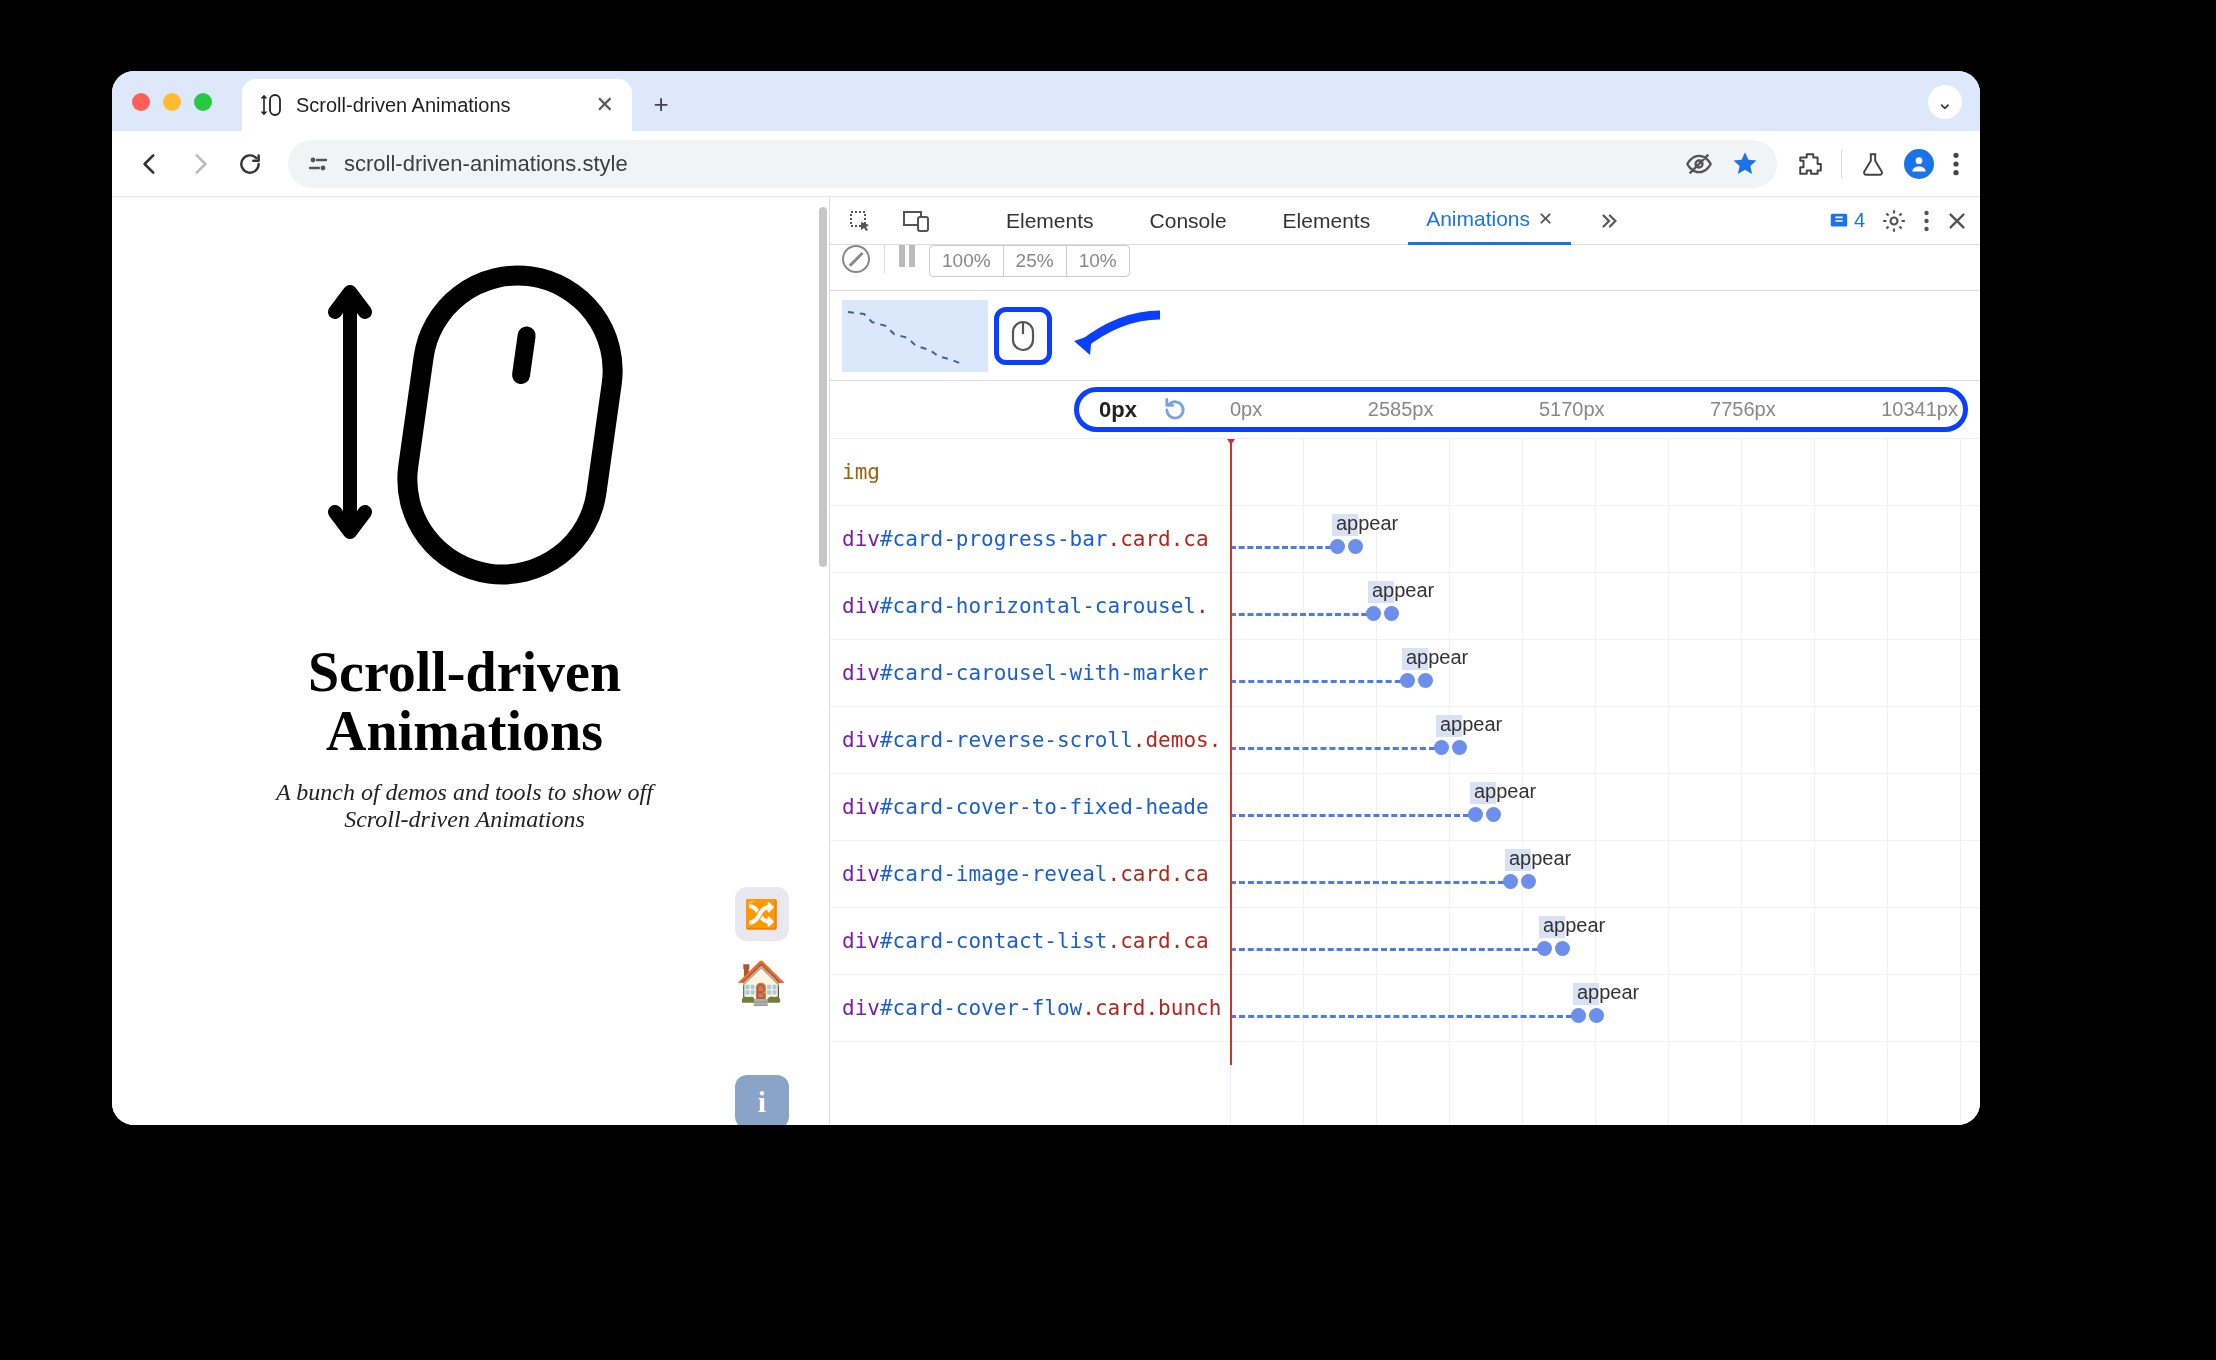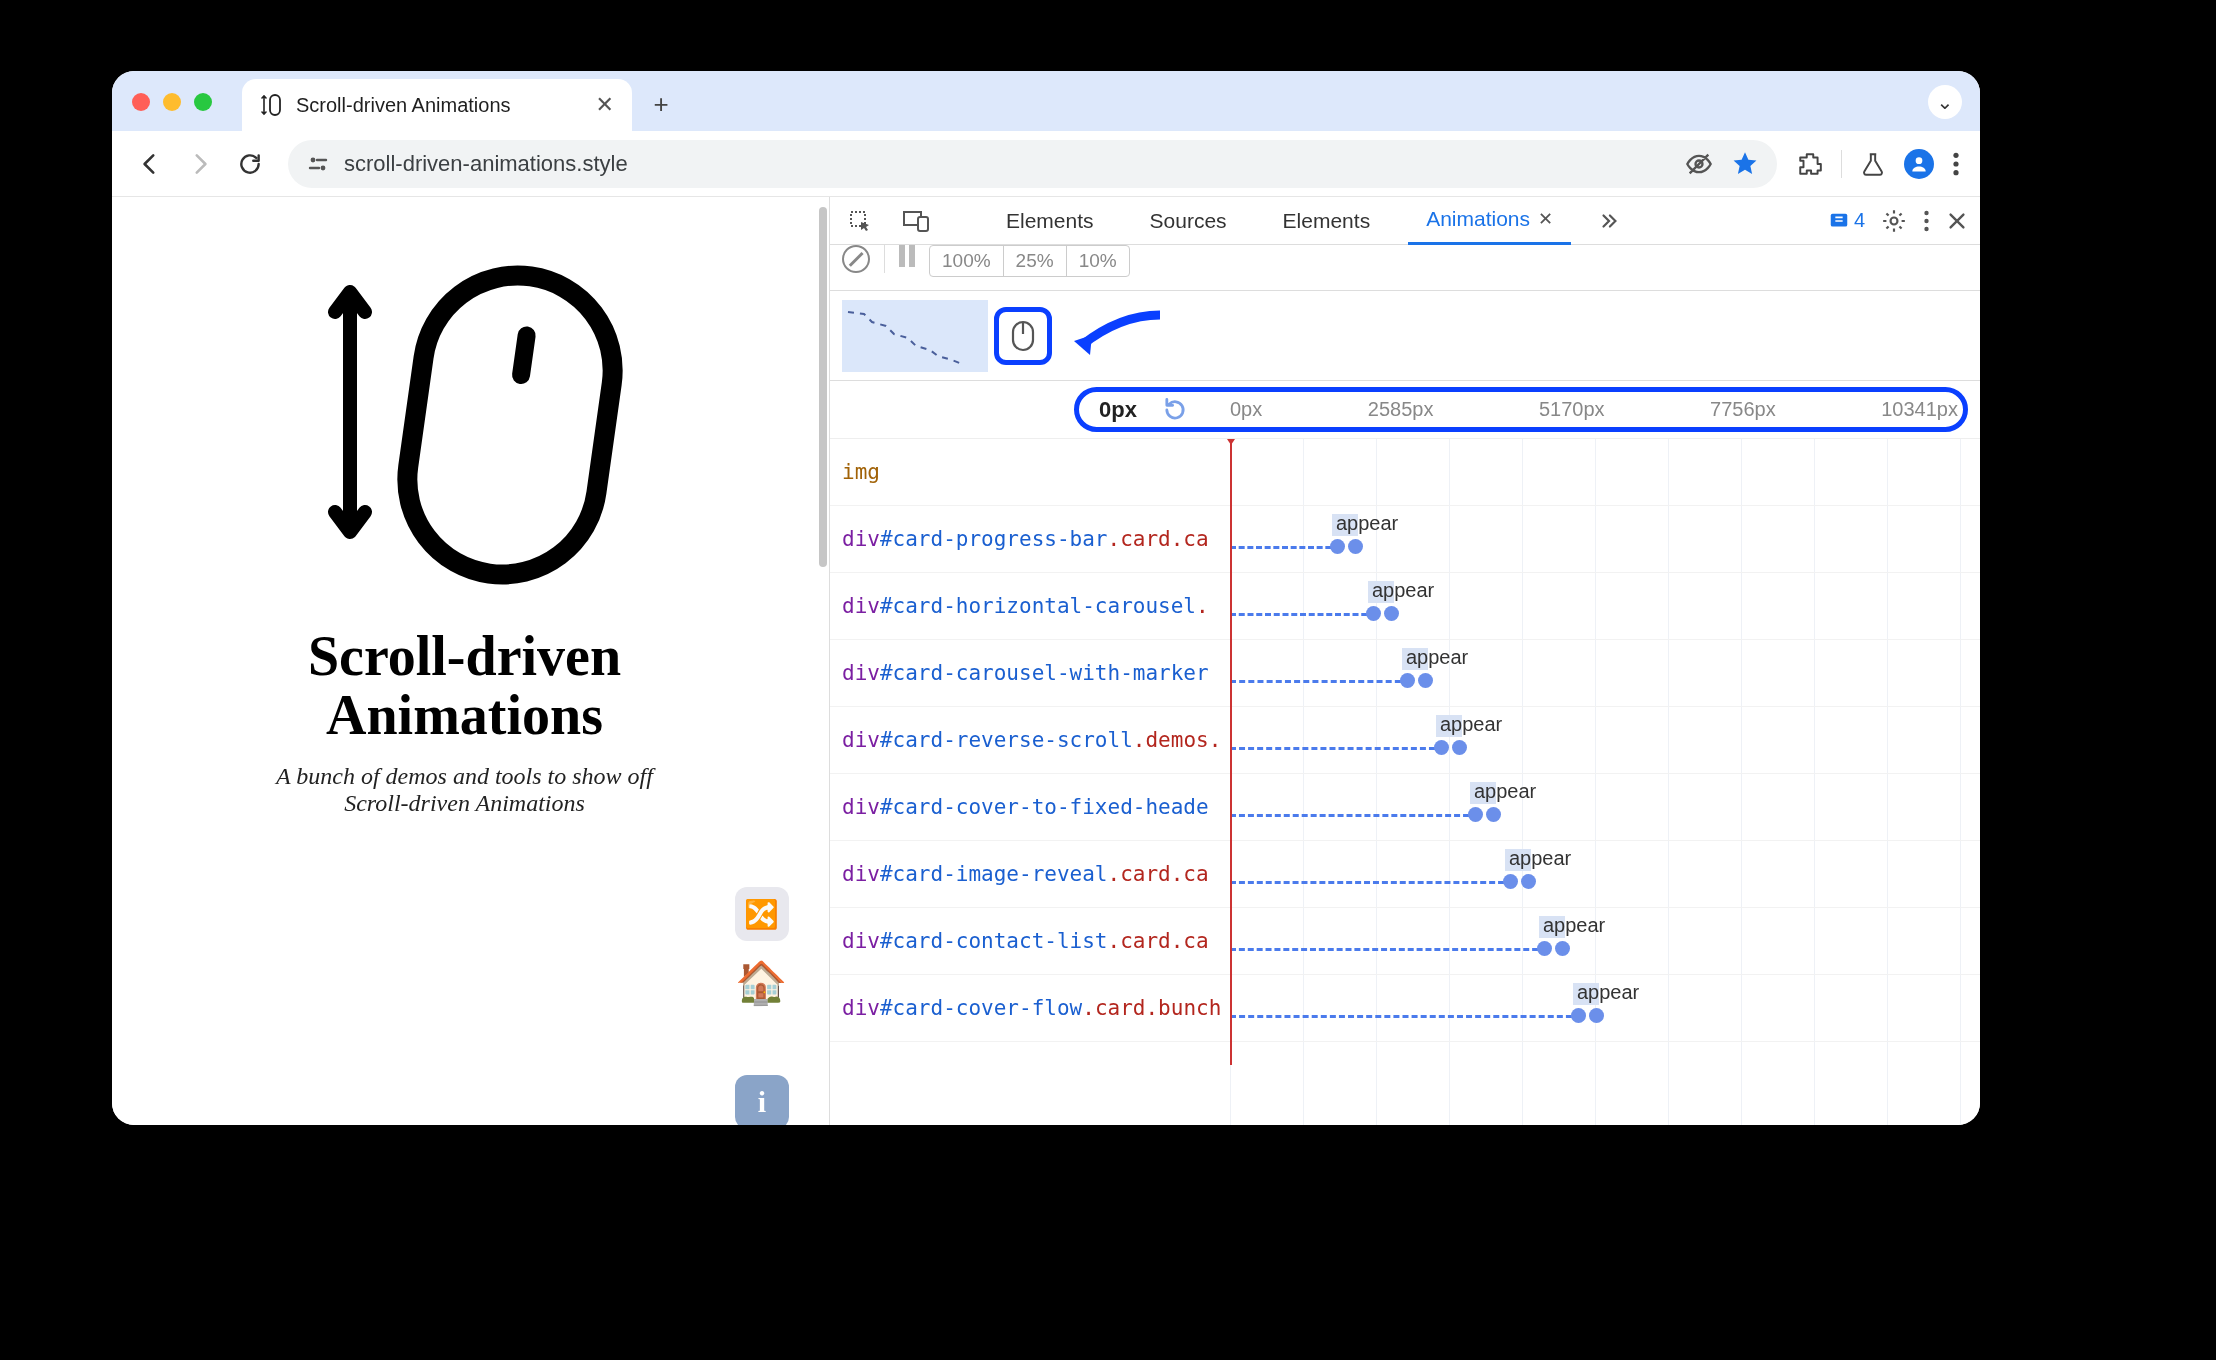--- a/index.html
+++ b/index.html
@@ -23,21 +23,21 @@
   .omnibox{flex:1;height:48px;background:#f1f3f4;border-radius:24px;display:flex;align-items:center;padding:0 18px;gap:14px;margin:0 6px}
   .omni-url{font-size:22px;color:#3c4043}
   .star{color:#1a73e8}
   .toolbar-right{display:flex;align-items:center;gap:18px}
   .divider{width:1px;height:28px;background:#ddd}
   .avatar{width:30px;height:30px;border-radius:50%;background:#1a73e8;display:flex;align-items:center;justify-content:center}
   
   .content{display:flex;height:calc(100% - 126px)}
   .page{width:705px;background:#fff;padding:30px 10px;display:flex;flex-direction:column;align-items:center;position:relative}
   .logo{margin-top:30px}
-  .page h1{font-family:Georgia,serif;font-weight:700;font-size:56px;text-align:center;margin-top:40px;line-height:1.05}
+  .page h1{font-family:Georgia,serif;font-weight:700;font-size:56px;text-align:center;margin-top:56px;line-height:1.05}
   .subtitle{font-family:Georgia,serif;font-style:italic;font-size:24px;text-align:center;margin-top:18px;color:#222}
   .pagebtn{position:absolute;right:28px;width:54px;height:54px;border-radius:12px;background:#e8e8ee;display:flex;align-items:center;justify-content:center;font-size:28px}
   .pagebtn.shuffle{top:690px;color:#fff}
   .pagebtn.home{top:758px;background:transparent;font-size:42px}
   .pagebtn.info{top:878px;background:#8aa4c8;color:#fff;font-size:30px;font-family:Georgia,serif;font-weight:700}
   .scroll-ind{width:12px;background:transparent;position:relative}
   .scroll-thumb{position:absolute;top:10px;left:2px;width:8px;height:360px;background:#c6c6c6;border-radius:4px}
   
   .devtools{flex:1;background:#fff;display:flex;flex-direction:column;border-left:1px solid #ddd}
   .dt-tabs{height:48px;border-bottom:1px solid #ddd;display:flex;align-items:center;padding:0 12px;gap:20px}
@@ -221,21 +221,21 @@
             </svg>
           </div>
         <div class="ico">
             <svg width="26" height="24" viewBox="0 0 26 24">
               <rect x="1" y="3" width="17" height="13" stroke="#555" stroke-width="2" fill="none"></rect>
               <rect x="15" y="8" width="10" height="14" rx="2" stroke="#555" stroke-width="2" fill="#fff"></rect>
             </svg>
           </div>
         <div style="width:14px"></div>
         <div class="dt-tab">Elements</div>
-        <div class="dt-tab">Sources</div>
+        <div class="dt-tab">Console</div>
         <div class="dt-tab">Elements</div>
         <div class="dt-tab active">
             <span>Animations</span>
             <span class="x">✕</span>
           </div>
         <div class="ico">
             <svg width="22" height="22" viewBox="0 0 24 24">
               <path d="M6 6l6 6-6 6M13 6l6 6-6 6" stroke="#555" stroke-width="2.4" fill="none" stroke-linecap="round"></path>
             </svg>
           </div>

